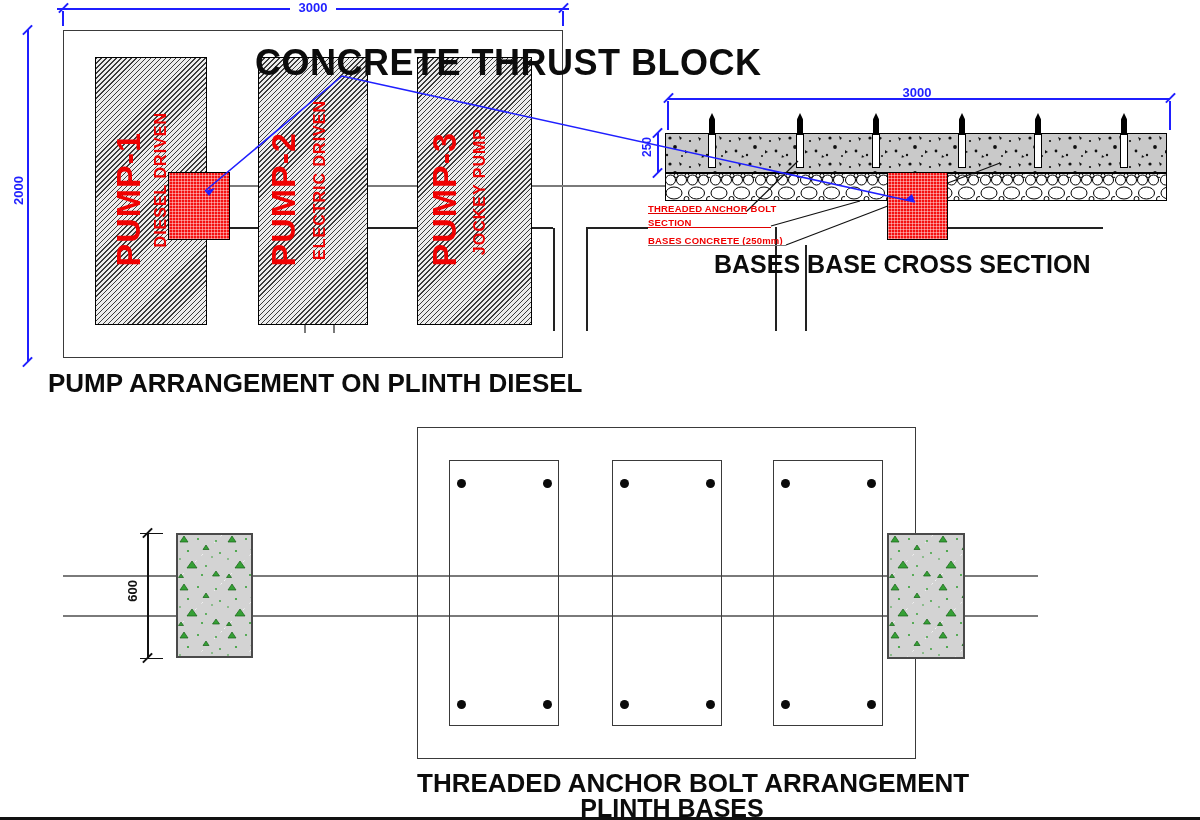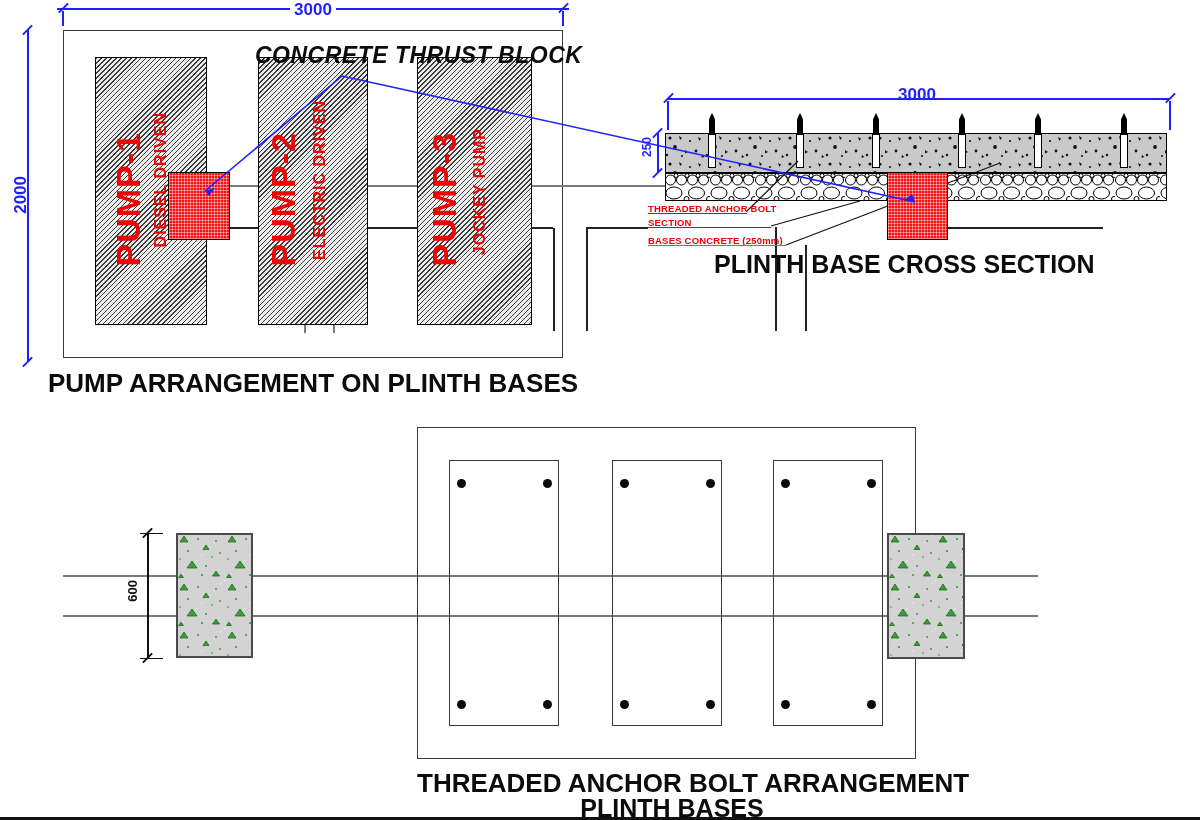--- a/index.html
+++ b/index.html
@@ -8,21 +8,21 @@
   .abs{position:absolute;}
   .outline{position:absolute;border:1.5px solid #3a3a3a;background:#fff;box-sizing:border-box;}
   .hatch{position:absolute;box-sizing:border-box;border:1px solid #000;background-color:#ededed;
          background-image:repeating-linear-gradient(135deg,#3c3c3c 0 1px,transparent 1px 3.5px);}
   .red-block{position:absolute;box-sizing:border-box;border:1.5px solid #000;background-color:#f51111;
          background-image:repeating-linear-gradient(0deg,rgba(255,255,255,.42) 0 1px,transparent 1px 3px),
                           repeating-linear-gradient(90deg,rgba(255,255,255,.42) 0 1px,transparent 1px 3px);}
   .vtext{position:absolute;writing-mode:vertical-rl;transform:rotate(180deg);white-space:nowrap;line-height:1;}
   .pump-name{font-size:34px;font-weight:bold;color:#f00000;letter-spacing:1px;}
   .pump-type{font-size:16px;font-weight:bold;color:#f00000;letter-spacing:1px;}
-  .dim-blue{color:#1f1fff;font-size:17px;font-weight:bold;}
+  .dim-blue{color:#1f1fff;font-size:13px;font-weight:bold;}
   .dim-black{color:#111;font-size:13px;font-weight:bold;}
   .dimline-blue{position:absolute;background:#1f1fff;}
   .dimline-black{position:absolute;background:#111;}
   .tick{position:absolute;width:13px;height:2px;transform:rotate(-45deg);transform-origin:center;}
   .tick.b{background:#1f1fff;}
   .tick.k{background:#111;}
   .thinline{position:absolute;background:#222;}
   .grayline{position:absolute;background:#7a7a7a;}
   .title{position:absolute;color:#0c0c0c;font-weight:bold;white-space:nowrap;}
   .callout{position:absolute;color:#f00000;font-size:9.5px;font-weight:bold;white-space:nowrap;letter-spacing:0.2px;}
@@ -125,23 +125,23 @@
   <div class="tick b" style="left:556.5px;top:7px;"></div>
   <div class="dimline-blue" style="left:62px;top:11px;width:1.5px;height:15px;"></div>
   <div class="dimline-blue" style="left:562px;top:11px;width:1.5px;height:15px;"></div>
   <div class="abs dim-blue" style="left:290px;top:0px;width:46px;text-align:center;background:#fff;">3000</div>
 
   <div class="dimline-blue" style="left:27px;top:30px;width:1.5px;height:332px;"></div>
   <div class="tick b" style="left:21px;top:29px;"></div>
   <div class="tick b" style="left:21px;top:361px;"></div>
   <div class="vtext dim-blue" style="left:12px;top:176px;">2000</div>
 
-  <div class="title" style="left:48px;top:368px;font-size:26px;">PUMP ARRANGEMENT ON PLINTH BASES</div>
-
-  <div class="title" style="left:255px;top:42px;font-size:23px;letter-spacing:0.5px;font-style:italic;">CONCRETE THRUST BLOCK</div>
+  <div class="title" style="left:48px;top:368px;font-size:26px;">PUMP ARRANGEMENT ON PLINTH DIESEL</div>
+
+  <div class="title" style="left:255px;top:42px;font-size:36px;letter-spacing:0.5px;">CONCRETE THRUST BLOCK</div>
 
   <div class="dimline-blue" style="left:668px;top:98px;width:502px;height:1.5px;"></div>
   <div class="tick b" style="left:661.5px;top:97px;"></div>
   <div class="tick b" style="left:1163.5px;top:97px;"></div>
   <div class="dimline-blue" style="left:667px;top:101px;width:1.5px;height:29px;"></div>
   <div class="dimline-blue" style="left:1169px;top:101px;width:1.5px;height:29px;"></div>
   <div class="abs dim-blue" style="left:894px;top:85px;width:46px;text-align:center;">3000</div>
 
   <svg class="abs" style="left:665px;top:133px;" width="502" height="40">
     <rect x="0.5" y="0.5" width="501" height="39" fill="url(#speckle)" stroke="#000" stroke-width="1"></rect>
@@ -177,21 +177,21 @@
   <div class="red-block" style="left:168px;top:172px;width:62px;height:68px;"></div>
   <div class="red-block" style="left:887px;top:172px;width:61px;height:68px;"></div>
 
   <div class="callout" style="left:648px;top:203px;">THREADED ANCHOR BOLT</div>
   <div class="underline-red" style="left:648px;top:212.5px;width:99px;"></div>
   <div class="callout" style="left:648px;top:217px;">SECTION</div>
   <div class="underline-red" style="left:648px;top:226.5px;width:123px;"></div>
   <div class="callout" style="left:648px;top:235px;">BASES CONCRETE (250mm)</div>
   <div class="underline-gray" style="left:648px;top:244.5px;width:138px;"></div>
 
-  <div class="title" style="left:714px;top:250px;font-size:25px;">PLINTH BASE CROSS SECTION</div>
+  <div class="title" style="left:714px;top:250px;font-size:25px;">BASES BASE CROSS SECTION</div>
 
   <div class="grayline" style="left:63px;top:575px;width:975px;height:2px;"></div>
   <div class="grayline" style="left:63px;top:615px;width:975px;height:2px;"></div>
 
   <div class="outline" style="left:417px;top:427px;width:499px;height:332px;background:transparent;"></div>
   <div class="outline" style="left:449px;top:460px;width:110px;height:266px;border-width:1.3px;background:transparent;"></div>
   <div class="outline" style="left:612px;top:460px;width:110px;height:266px;border-width:1.3px;background:transparent;"></div>
   <div class="outline" style="left:773px;top:460px;width:110px;height:266px;border-width:1.3px;background:transparent;"></div>
 
   <div class="dot" style="left:456.5px;top:478.5px;"></div>

